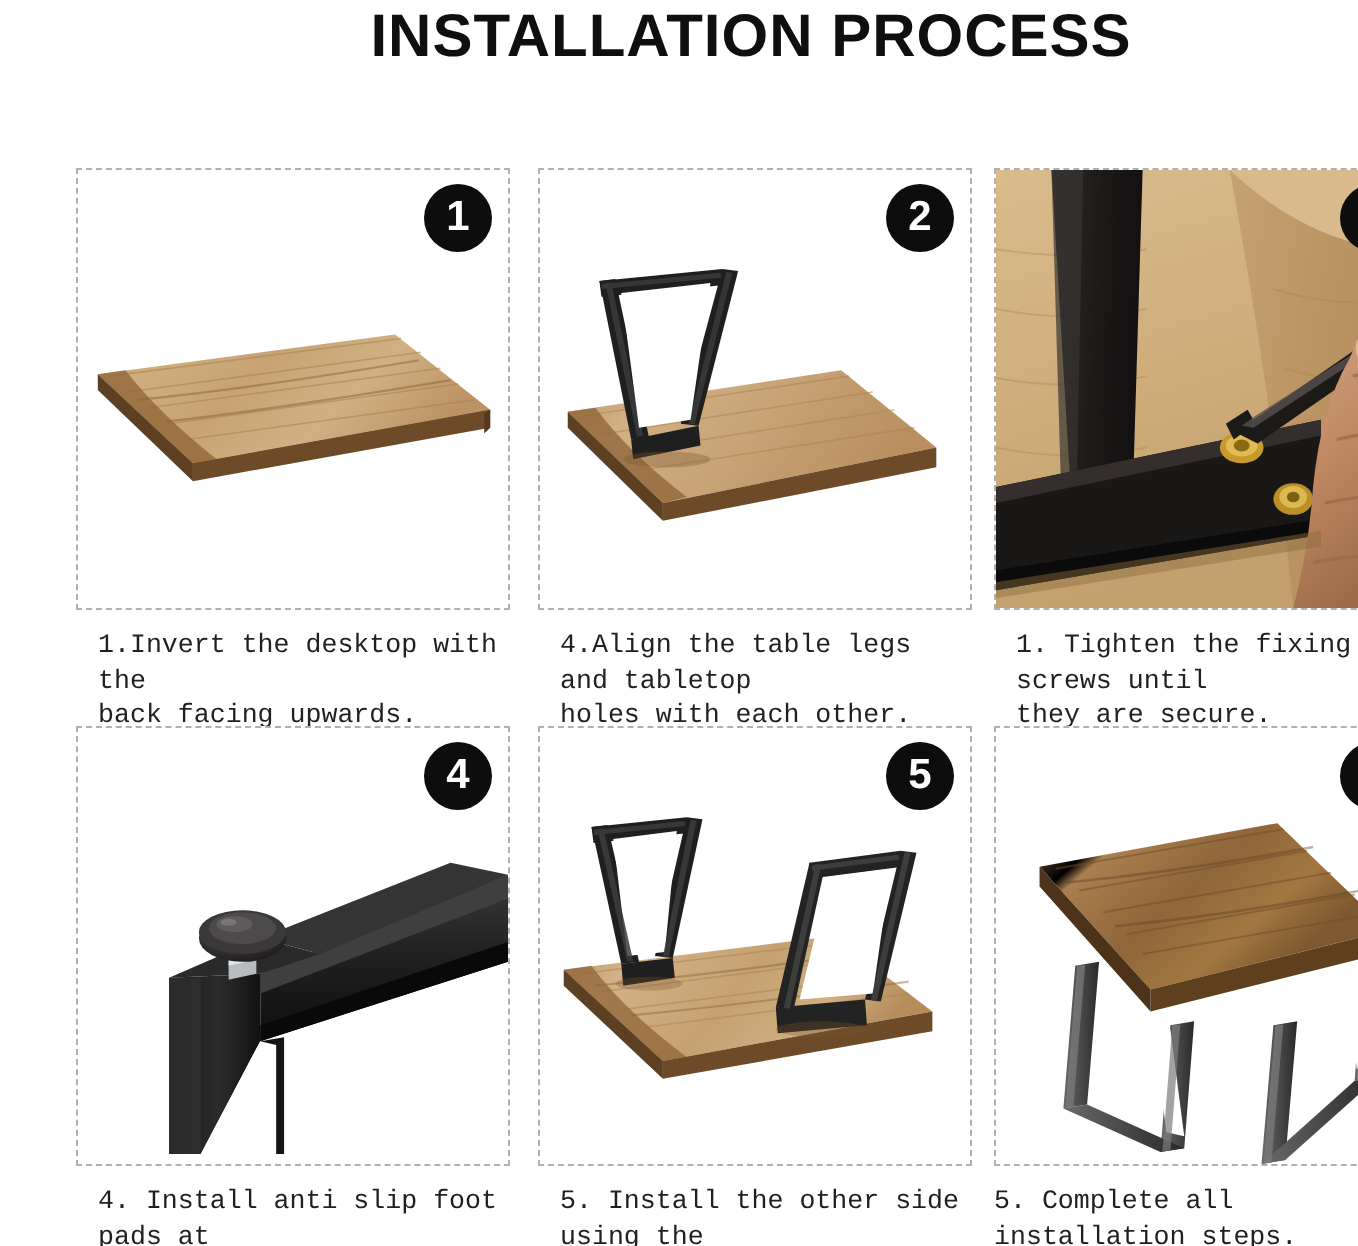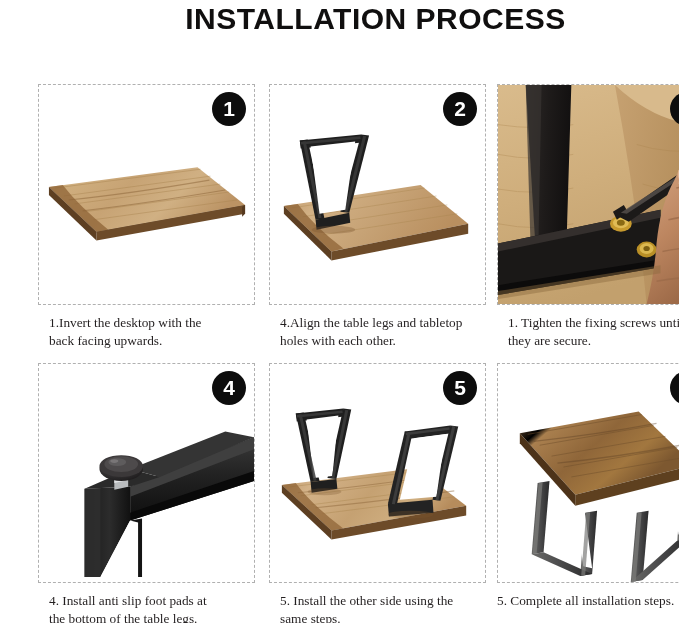--- a/index.html
+++ b/index.html
@@ -55,21 +55,21 @@
     z-index: 5;
     font-family: "Liberation Sans", sans-serif;
   }
   .art { position: absolute; inset: 0; }
   .art svg { display: block; width: 100%; height: 100%; }
   .caption {
     font-size: 13.3px;
     color: #231f20;
     line-height: 1.33;
     margin-top: 9px;
-    font-family: Liberation Serif, serif;
+    font-family: Liberation Mono, monospace;
     white-space: pre-line;
   }
   .cap-ind { text-indent: 0; padding-left: 11px; }
 </style>
 </head>
 <body>
 
 <div id="page">
 
   <div id="title">INSTALLATION PROCESS</div>

